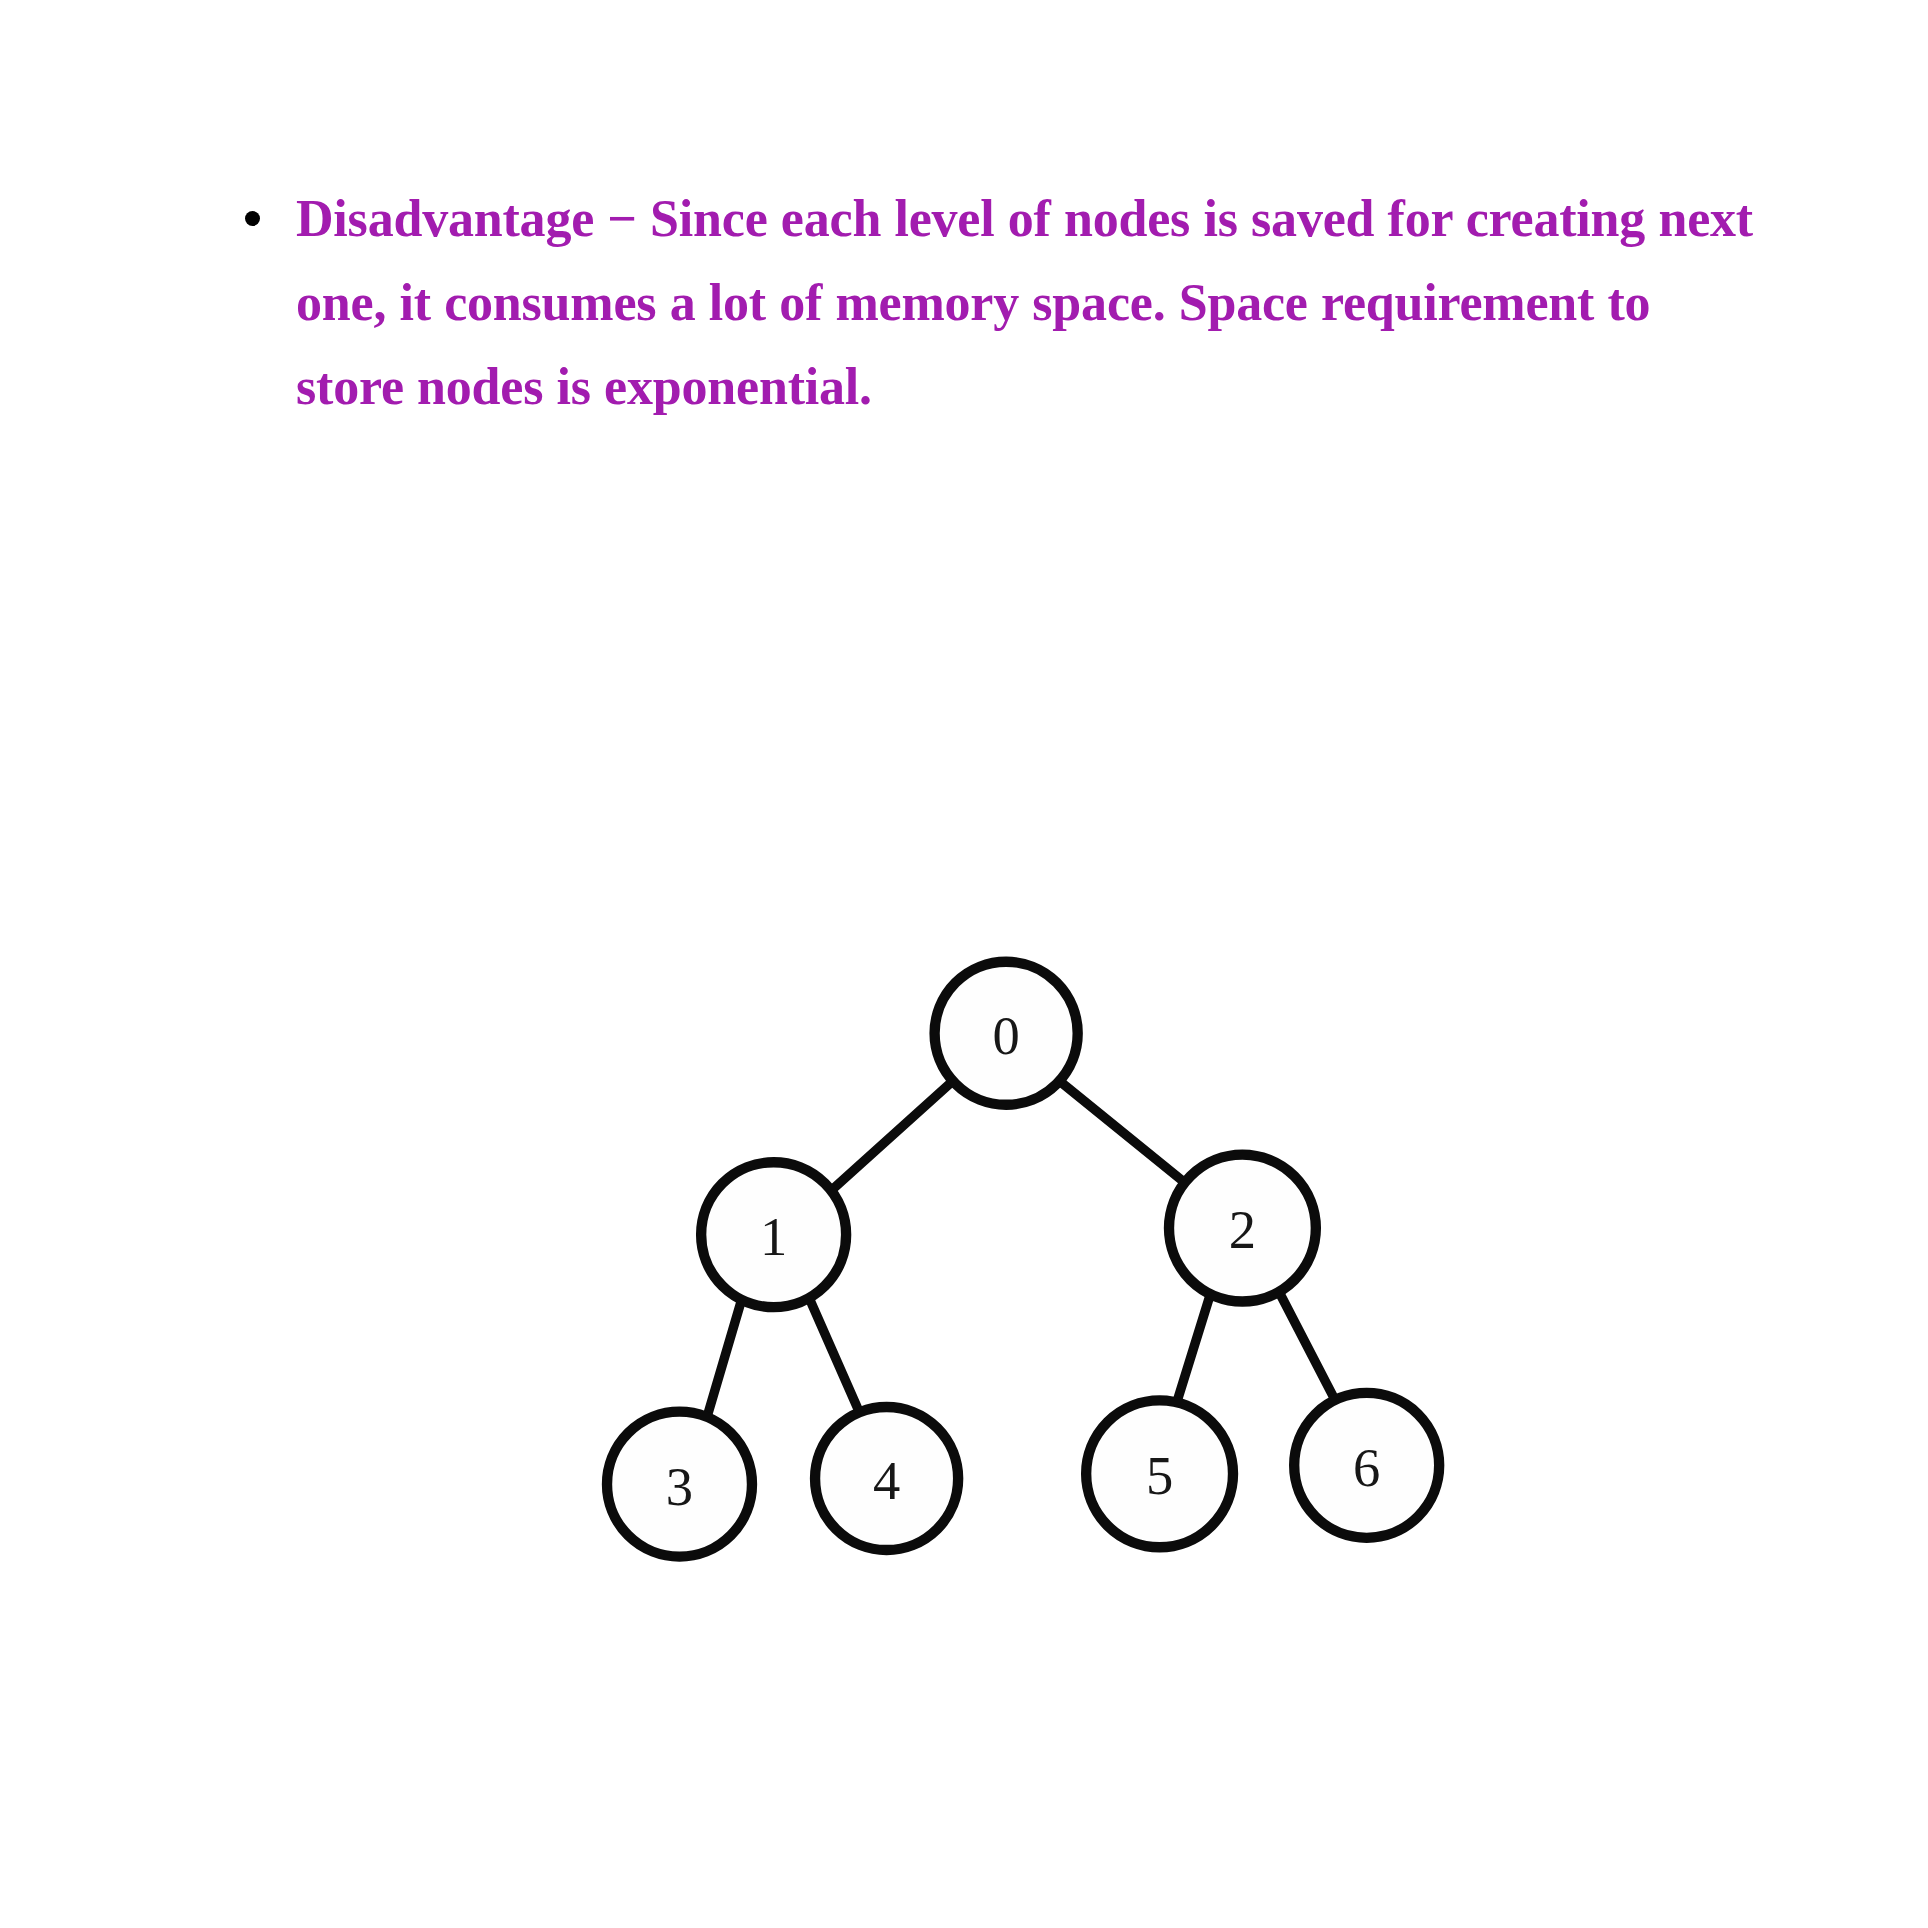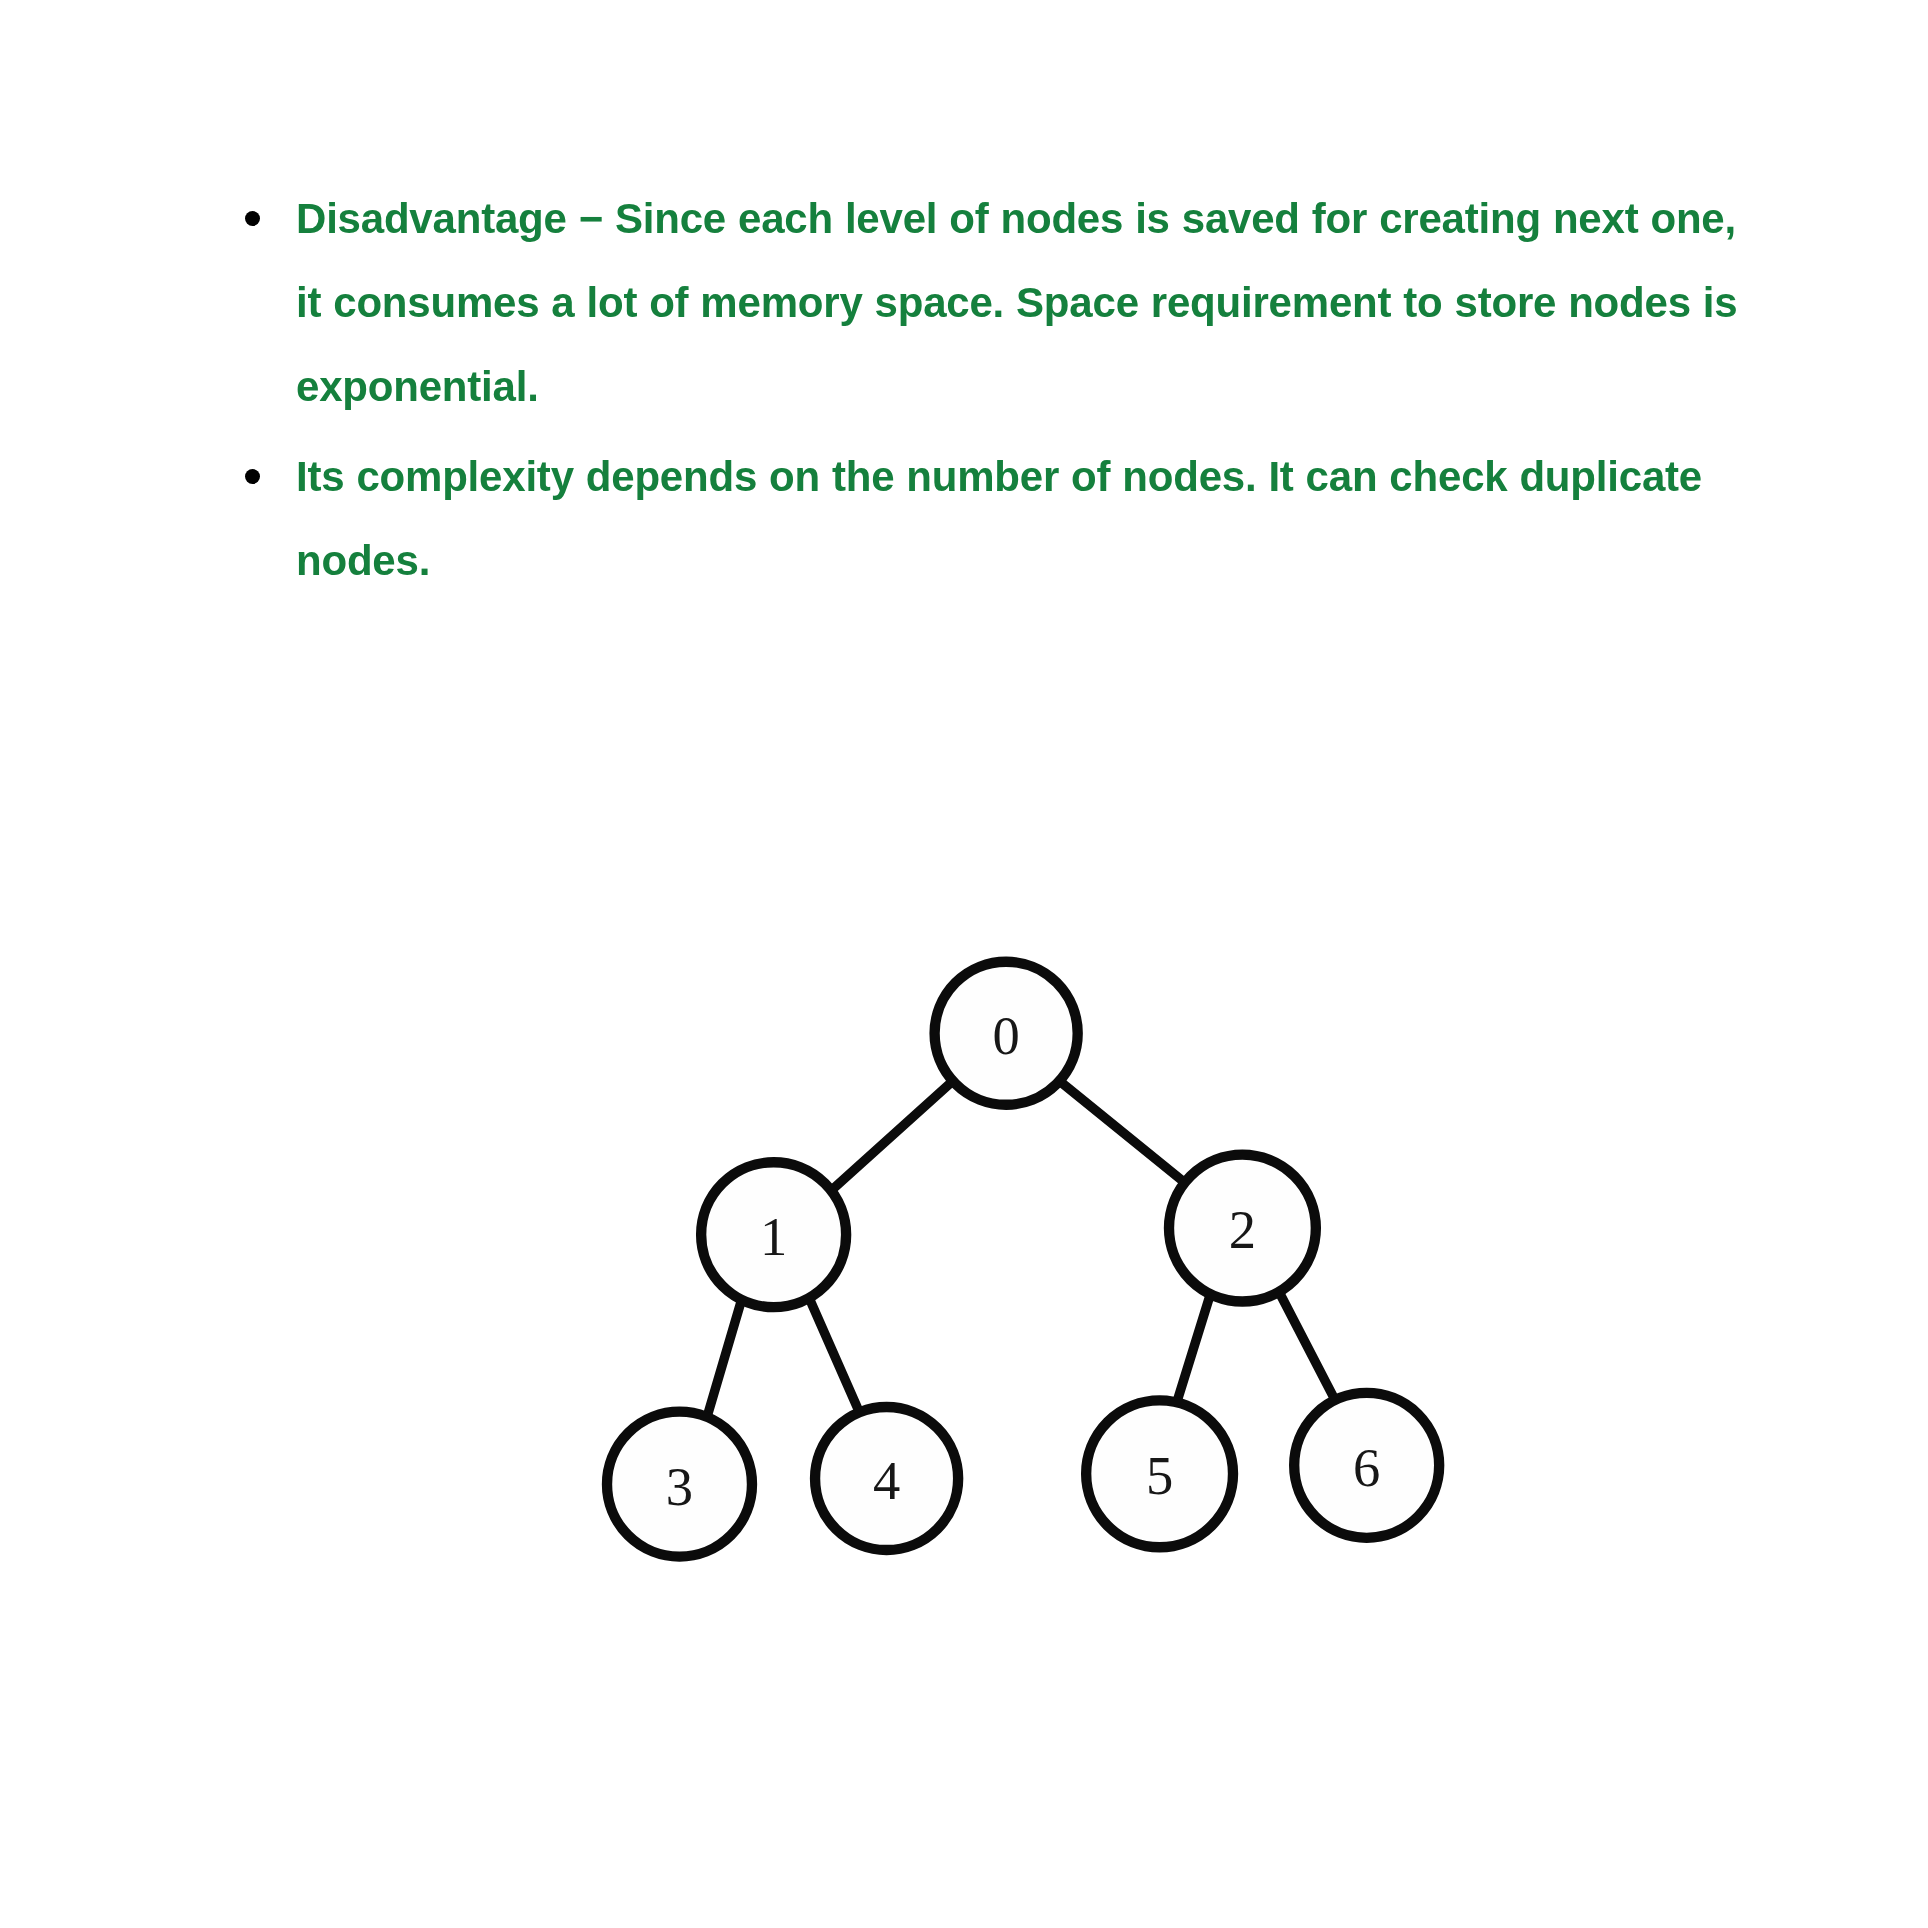--- a/index.html
+++ b/index.html
@@ -31,24 +31,24 @@
     width: 1525px;
     margin: 0;
     padding: 0;
     list-style: none;
   }
 
   .bullet-item {
     position: relative;
     padding-left: 62px;
     margin: 0 0 5.6px 0;
-    color: #15803d;
-    font-family: Liberation Sans, sans-serif;
+    color: #a21caf;
+    font-family: Liberation Serif, serif;
     font-weight: 700;
-    font-size: 42px;
+    font-size: 52px;
     line-height: 84px;
     letter-spacing: -0.2px;
     word-spacing: 0.5px;
   }
 
   .bullet-dot {
     position: absolute;
     left: 11.3px;
     top: 34px;
     width: 15px;
@@ -96,24 +96,20 @@
 </head>
 <body>
 
 <div class="slide">
 
   <ul class="bullet-list">
     <li class="bullet-item">
       <span class="bullet-dot"></span>
       <span class="bullet-text">Disadvantage − Since each level of nodes is saved for creating next one, it consumes a lot of memory space. Space requirement to store nodes is exponential.</span>
     </li>
-    <li class="bullet-item">
-      <span class="bullet-dot"></span>
-      <span class="bullet-text">Its complexity depends on the number of nodes. It can check duplicate nodes.</span>
-    </li>
   </ul>
 
   <div class="tree-figure">
     <svg class="tree-svg" viewBox="0 0 1040 760" xmlns="http://www.w3.org/2000/svg">
 
       <g>
         <line class="tree-edge" x1="452" y1="188" x2="322" y2="305"></line>
         <line class="tree-edge" x1="566" y1="188" x2="704" y2="300"></line>
         <line class="tree-edge" x1="228" y1="420" x2="192" y2="542"></line>
         <line class="tree-edge" x1="300" y1="419" x2="352" y2="537"></line>

